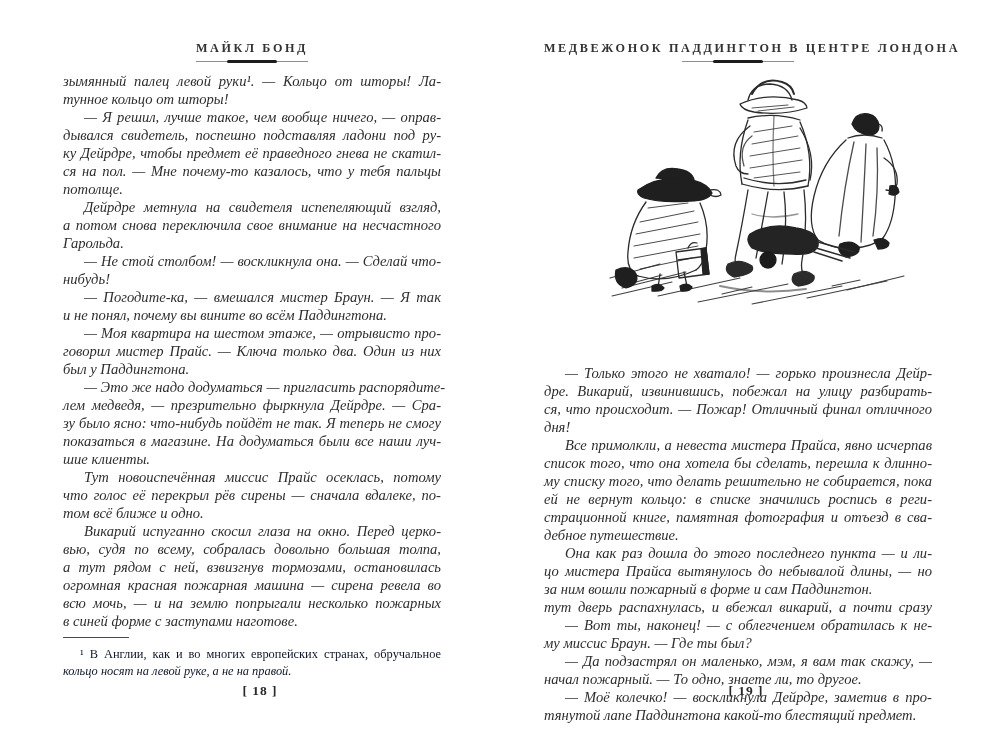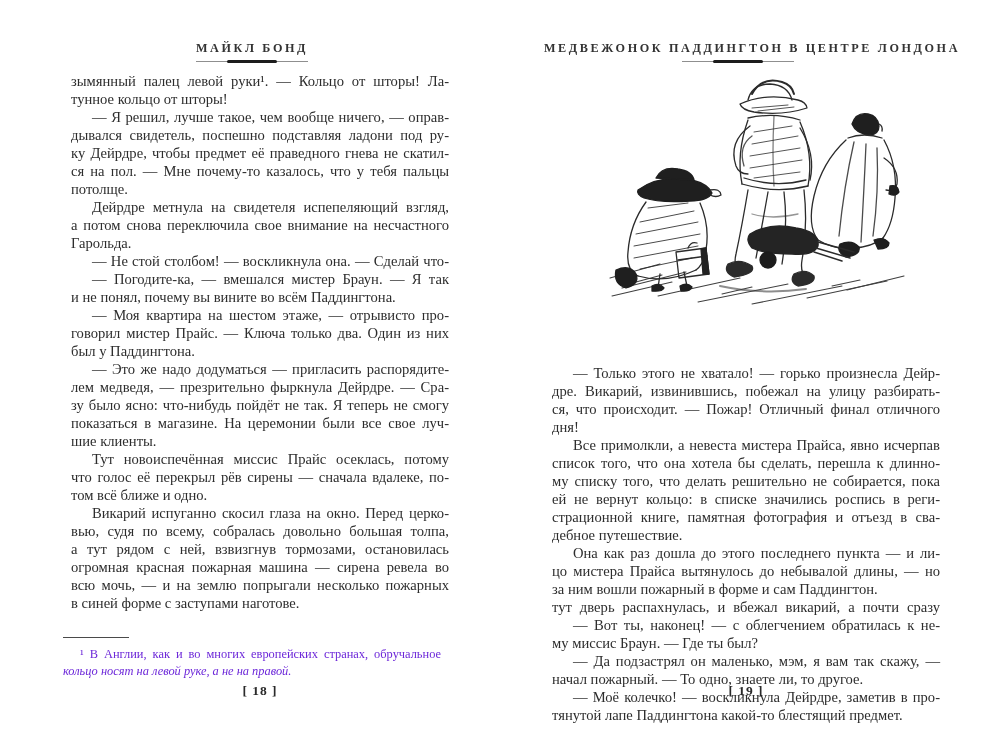--- a/index.html
+++ b/index.html
@@ -13,34 +13,34 @@
   .page-right{left:544px;width:388px;}
   .running-header{
     position:absolute;top:41px;left:0;width:100%;text-align:center;
     font-size:12.2px;font-weight:700;letter-spacing:2.6px;color:#333333;
     white-space:nowrap;
   }
   .hrule{position:absolute;top:60px;left:50%;transform:translateX(-50%);
     width:112px;height:3px;}
   .hrule::before{content:"";position:absolute;top:1px;left:0;right:0;height:1px;background:#8f8f8f;}
   .hrule::after{content:"";position:absolute;top:0;left:31px;right:31px;height:3px;background:#1c1c1c;border-radius:2px;}
-  .text-block{position:absolute;left:8px;width:100%;}
+  .text-block{position:absolute;left:0;width:100%;font-style:italic;}
   .tb-left{top:72px;}
   .tb-right{top:320px;margin-top:44px;}
   .tline{
     display:block;height:18px;line-height:18px;font-size:14.6px;
     text-align:justify;text-align-last:justify;white-space:nowrap;color:#2d2d2d;
   }
   .tline.end{text-align-last:left;}
   .tline.ind{text-indent:21px;}
   .footnote{position:absolute;left:0;top:637px;width:100%;}
   .fn-rule{width:66px;height:1px;background:#4a4a4a;margin-bottom:8px;}
   .fline{
     display:block;height:17px;line-height:17px;font-size:12.4px;
-    text-align:justify;text-align-last:justify;white-space:nowrap;color:#6d28d9;
+    text-align:justify;text-align-last:justify;white-space:nowrap;color:#0f172a;
   }
   .fline.end{text-align-last:left;font-style:italic;}
   .fline.ind{text-indent:17px;}
   .pagenum{
     position:absolute;top:683px;left:8px;width:100%;text-align:center;
     font-size:13.5px;font-weight:700;letter-spacing:1px;color:#2a2a2a;
   }
   .illustration{position:absolute;top:74px;left:58px;width:330px;height:240px;}
   .illustration svg{display:block;}
 </style>
@@ -58,29 +58,30 @@
         <div class="tline end">тунное кольцо от шторы!</div>
         <div class="tline ind">— Я решил, лучше такое, чем вообще ничего, — оправ-</div>
         <div class="tline">дывался свидетель, поспешно подставляя ладони под ру-</div>
         <div class="tline">ку Дейрдре, чтобы предмет её праведного гнева не скатил-</div>
         <div class="tline">ся на пол. — Мне почему-то казалось, что у тебя пальцы</div>
         <div class="tline end">потолще.</div>
         <div class="tline ind">Дейрдре метнула на свидетеля испепеляющий взгляд,</div>
         <div class="tline">а потом снова переключила свое внимание на несчастного</div>
         <div class="tline end">Гарольда.</div>
         <div class="tline ind">— Не стой столбом! — воскликнула она. — Сделай что-</div>
+        <div class="tline end">нибудь!</div>
         <div class="tline ind">— Погодите-ка, — вмешался мистер Браун. — Я так</div>
         <div class="tline end">и не понял, почему вы вините во всём Паддингтона.</div>
         <div class="tline ind">— Моя квартира на шестом этаже, — отрывисто про-</div>
         <div class="tline">говорил мистер Прайс. — Ключа только два. Один из них</div>
         <div class="tline end">был у Паддингтона.</div>
         <div class="tline ind">— Это же надо додуматься — пригласить распорядите-</div>
         <div class="tline">лем медведя, — презрительно фыркнула Дейрдре. — Сра-</div>
         <div class="tline">зу было ясно: что-нибудь пойдёт не так. Я теперь не смогу</div>
-        <div class="tline">показаться в магазине. На церемонии были все свое луч-</div>
+        <div class="tline">показаться в магазине. На додуматься были все наши луч-</div>
         <div class="tline end">шие клиенты.</div>
         <div class="tline ind">Тут новоиспечённая миссис Прайс осеклась, потому</div>
         <div class="tline">что голос её перекрыл рёв сирены — сначала вдалеке, по-</div>
         <div class="tline end">том всё ближе и одно.</div>
         <div class="tline ind">Викарий испуганно скосил глаза на окно. Перед церко-</div>
         <div class="tline">вью, судя по всему, собралась довольно большая толпа,</div>
         <div class="tline">а тут рядом с ней, взвизгнув тормозами, остановилась</div>
         <div class="tline">огромная красная пожарная машина — сирена ревела во</div>
         <div class="tline">всю мочь, — и на землю попрыгали несколько пожарных</div>
         <div class="tline end">в синей форме с заступами наготове.</div>

